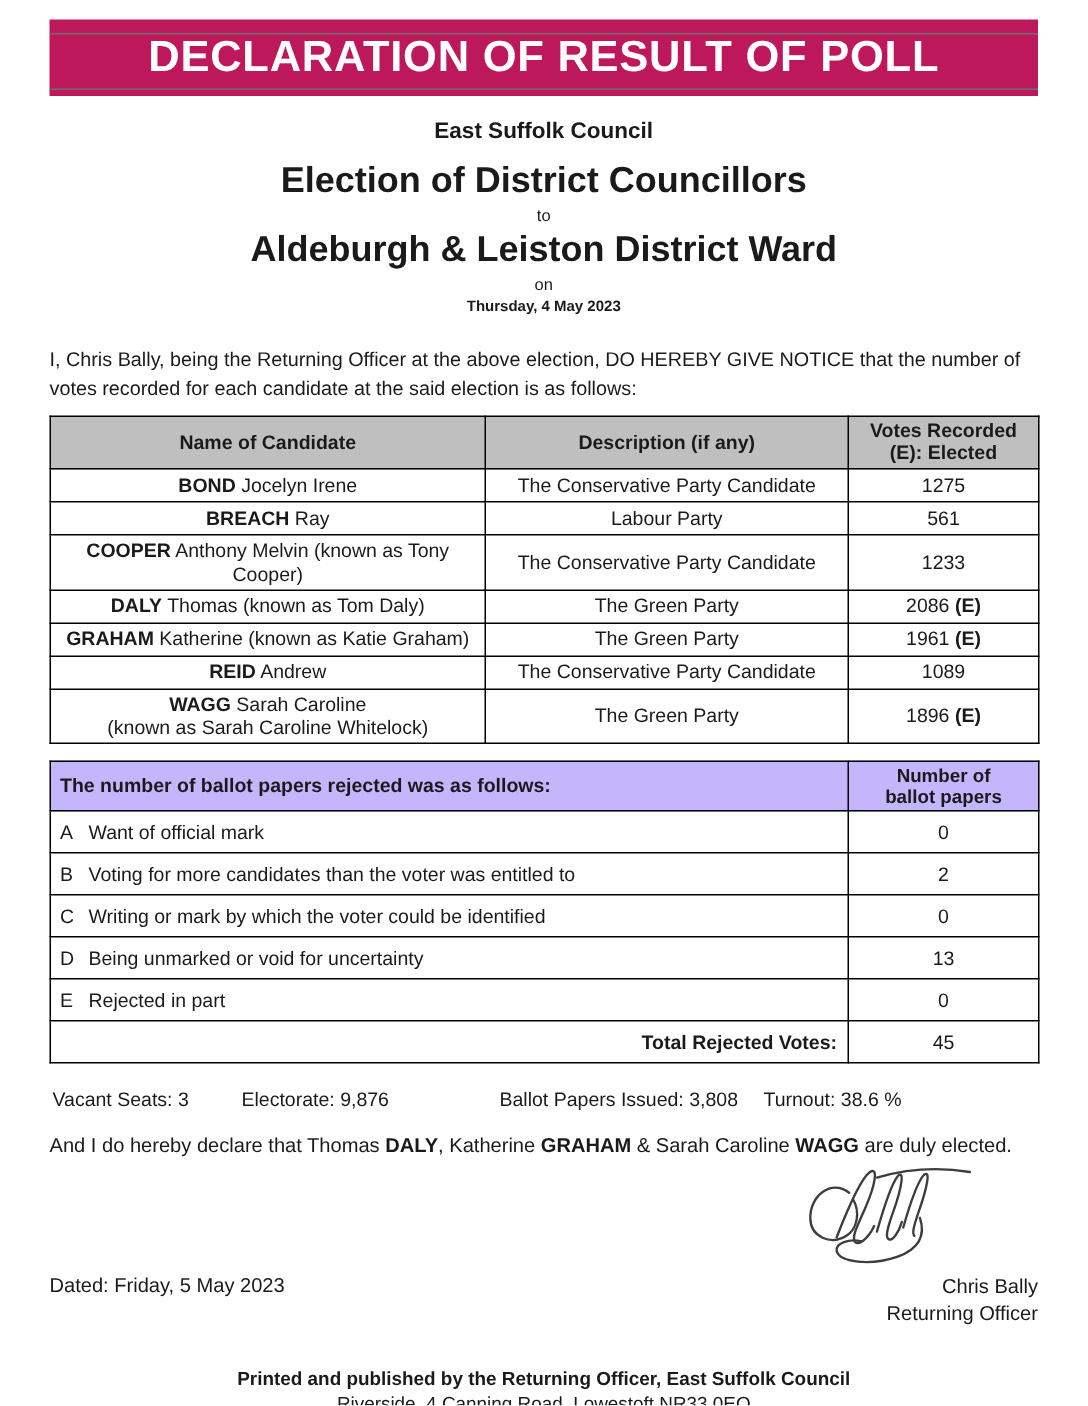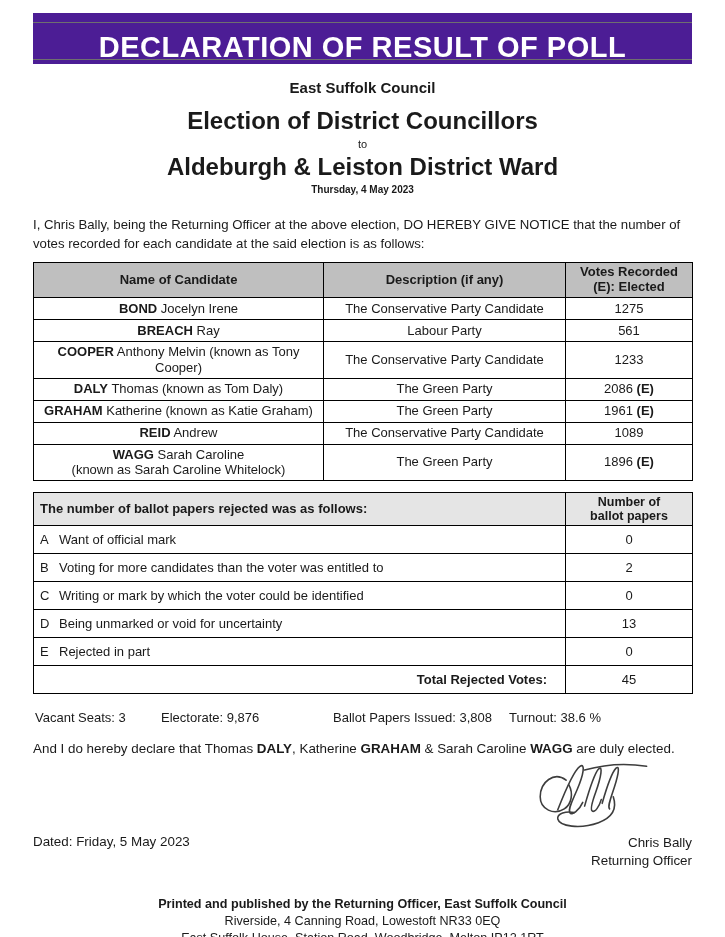--- a/index.html
+++ b/index.html
@@ -12,24 +12,24 @@
     background: #ffffff;
     overflow: hidden;
   }
   .content { margin: 0 33px; }
 
   
   .banner {
     position: relative;
     margin-top: 13px;
     height: 51px;
-    background: #4c1d95;
+    background: #be185d;
     color: #ffffff;
     display: flex;
-    align-items: flex-end;
+    align-items: center;
     justify-content: center;
   }
   .banner::before, .banner::after {
     content: "";
     position: absolute;
     left: 0; right: 0;
     height: 1px;
     background: #6f6f6f;
   }
   .banner::before { top: 9px; }
@@ -76,41 +76,41 @@
   .results td {
     height: 22px;
     text-align: center;
     vertical-align: middle;
     padding: 2px 4px;
     line-height: 1.2;
   }
 
   .rejected { margin-top: 11px; }
   .rejected th {
-    background: #e5e5e5;
+    background: #c4b5fd;
     height: 31px;
     font-weight: bold;
     vertical-align: middle;
     line-height: 1.15;
     padding: 2px 6px;
   }
   .rejected th.rej-title { text-align: left; font-size: 13px; }
   .rejected th.rej-count { text-align: center; font-size: 12.5px; }
   .rejected td {
     height: 28px;
     vertical-align: middle;
     padding: 1px 6px;
   }
   .rejected td.rej-desc { text-align: left; }
   .rejected td.rej-value { text-align: center; }
   .rej-letter { display: inline-block; width: 19px; }
   .rejected td.rej-total-label {
     text-align: right;
     font-weight: bold;
-    padding-right: 18px;
+    padding-right: 7px;
   }
 
   
   .stats { position: relative; margin-top: 16px; height: 16px; font-size: 13px; }
   .stats span { position: absolute; top: 0; white-space: nowrap; }
   .stat-vacant   { left: 2px; }
   .stat-elect    { left: 128px; }
   .stat-ballot   { left: 300px; }
   .stat-turnout  { left: 476px; }
 
@@ -135,20 +135,21 @@
   <div class="content">
 
     <div class="banner">
       <span class="banner-title">DECLARATION OF RESULT OF POLL</span>
     </div>
 
     <div class="council">East Suffolk Council</div>
     <div class="big-title">Election of District Councillors</div>
     <div class="tiny-label">to</div>
     <div class="ward-title">Aldeburgh &amp; Leiston District Ward</div>
+    <div class="tiny-label">on</div>
     <div class="date-line">Thursday, 4 May 2023</div>
 
     <p class="notice">I, Chris Bally, being the Returning Officer at the above election, DO HEREBY GIVE NOTICE that the number of votes recorded for each candidate at the said election is as follows:</p>
 
     <table class="results">
       <colgroup>
           <col style="width:290px">
           <col style="width:242px">
           <col style="width:127px">
         </colgroup>

